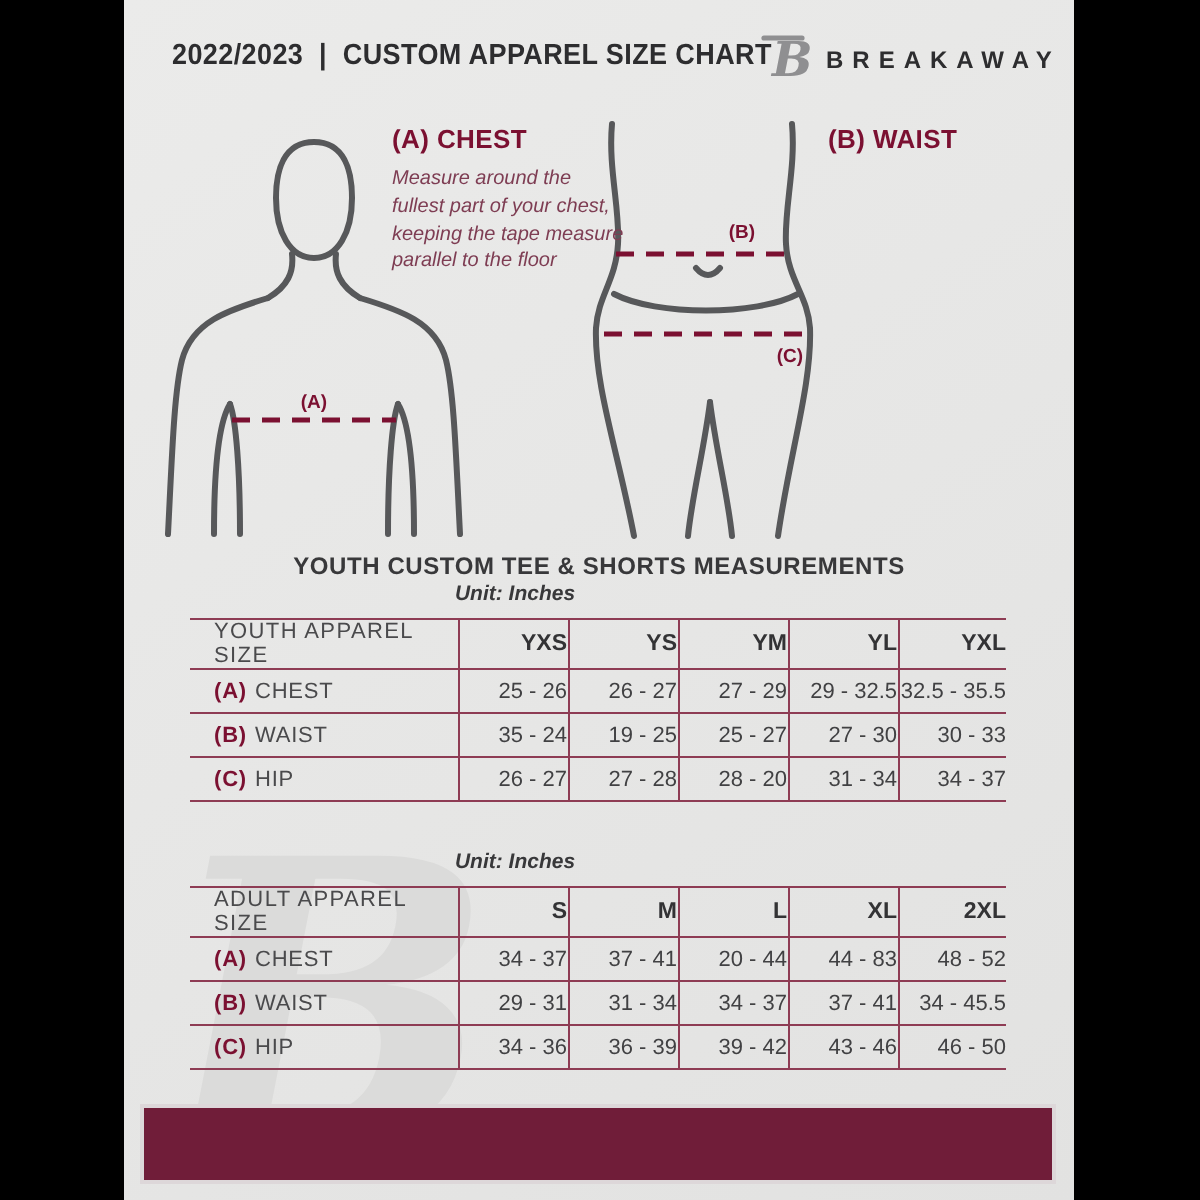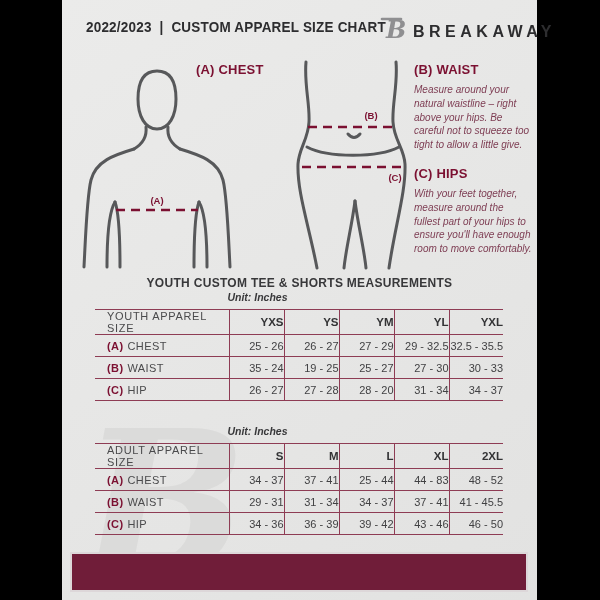--- a/index.html
+++ b/index.html
@@ -14,21 +14,21 @@
   }
   
   .hdr-title {
     position:absolute; left:24px; top:19px;
     font-size:13.5px; font-weight:bold; color:#2d2d2f; letter-spacing:0.2px;
     transform:scaleY(1.08); transform-origin:left top; white-space:pre;
   }
   .logo-mark { position:absolute; left:317px; top:11px; width:30px; height:32px; }
   .brand {
     position:absolute; left:351px; top:23px;
-    font-size:16px; font-weight:bold; letter-spacing:4.5px; color:#2d2d2f;
+    font-size:12px; font-weight:bold; letter-spacing:4.5px; color:#2d2d2f;
   }
   
   .fig { position:absolute; }
   .fig-torso { left:20px; top:58px; }
   .fig-lower { left:231px; top:60px; }
   .guide { position:absolute; width:118px; z-index:2; }
   .guide-chest { left:134px; top:62px; }
   .guide-waist { left:352px; top:62px; }
   .guide-hips  { left:352px; top:166px; }
   .guide h3 {
@@ -121,28 +121,24 @@
         <path d="M62,141 C65,165 71,188 73,208"></path>
       </g>
       <path d="M15,67 L101,67" stroke="#7b1031" stroke-width="2.4" stroke-dasharray="9,6" fill="none"></path>
       <text x="78" y="59" text-anchor="middle" font-size="9.5" font-weight="bold" fill="#7b1031">(B)</text>
       <path d="M9,107 L110,107" stroke="#7b1031" stroke-width="2.4" stroke-dasharray="9,6" fill="none"></path>
       <text x="102" y="121" text-anchor="middle" font-size="9.5" font-weight="bold" fill="#7b1031">(C)</text>
     </svg>
 
     <div class="guide guide-chest">
       <h3>(A) CHEST</h3>
+      <p>Measure around the fullest part of your chest, keeping the tape measure parallel to the floor</p>
     </div>
     <div class="guide guide-waist">
       <h3>(B) WAIST</h3>
-      <p>Measure around your natural waistline – right above your hips. Be careful not to squeeze too tight to allow a little give.</p>
-    </div>
-    <div class="guide guide-hips">
-      <h3>(C) HIPS</h3>
-      <p>With your feet together, measure around the fullest part of your hips to ensure you'll have enough room to move comfortably.</p>
     </div>
 
     <div class="sec-title youth-title">YOUTH CUSTOM TEE &amp; SHORTS MEASUREMENTS</div>
     <div class="sec-unit youth-unit">Unit: Inches</div>
     <table class="size-table youth-table">
       <colgroup>
         <col style="width:134px">
           <col style="width:55px">
           <col style="width:55px">
         <col style="width:55px">
@@ -209,33 +205,33 @@
         <th class="val">L</th>
         <th class="val">XL</th>
         <th class="val">2XL</th>
       </tr>
       <tr>
         <td class="lbl">
           <span class="pfx">(A)</span><span>CHEST</span>
         </td>
         <td class="val">34 - 37</td>
         <td class="val">37 - 41</td>
-        <td class="val">25 - 44</td>
+        <td class="val">20 - 44</td>
         <td class="val">44 - 83</td>
         <td class="val">48 - 52</td>
       </tr>
       <tr>
         <td class="lbl">
           <span class="pfx">(B)</span><span>WAIST</span>
         </td>
         <td class="val">29 - 31</td>
         <td class="val">31 - 34</td>
         <td class="val">34 - 37</td>
         <td class="val">37 - 41</td>
-        <td class="val">41 - 45.5</td>
+        <td class="val">34 - 45.5</td>
       </tr>
       <tr>
         <td class="lbl">
           <span class="pfx">(C)</span><span>HIP</span>
         </td>
         <td class="val">34 - 36</td>
         <td class="val">36 - 39</td>
         <td class="val">39 - 42</td>
         <td class="val">43 - 46</td>
         <td class="val">46 - 50</td>

